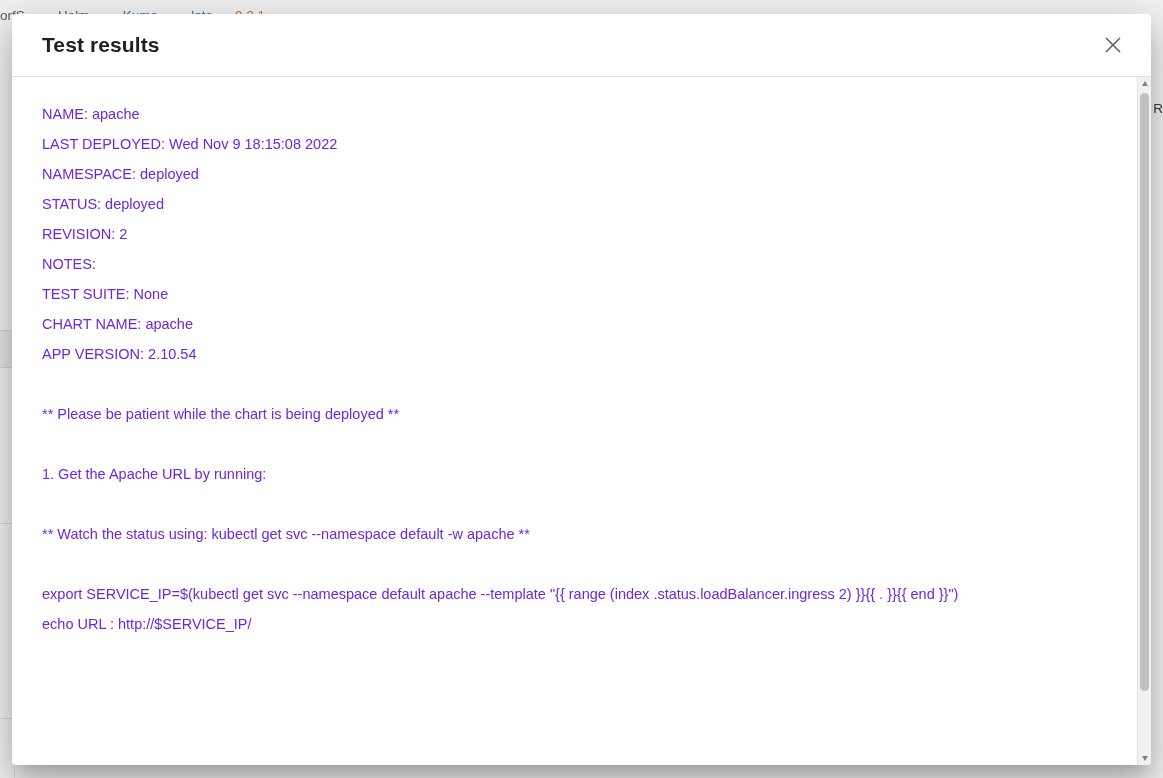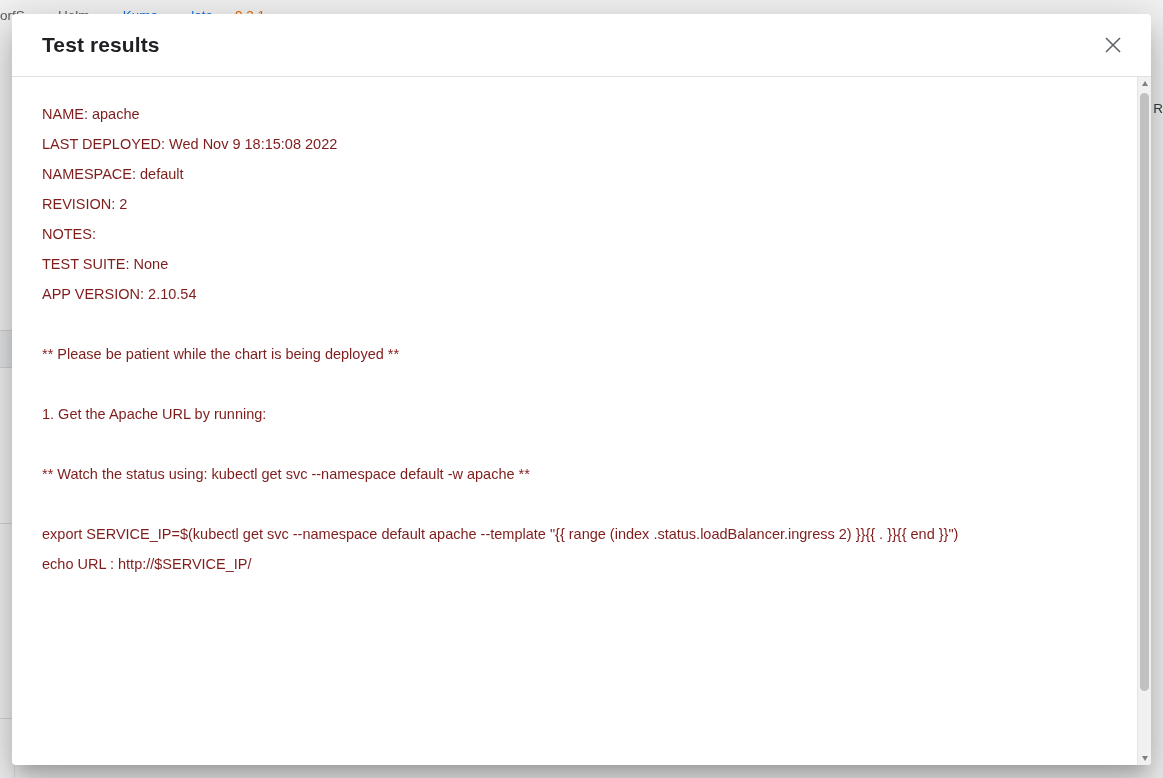--- a/index.html
+++ b/index.html
@@ -154,21 +154,21 @@
     position: absolute;
     inset: 0 13px 0 0;
     overflow: hidden;
     padding: 22px 0 0 30px;
     box-sizing: border-box;
   }
   .log-line {
     font-family: "Liberation Sans", sans-serif;
     font-size: 14.5px;
     line-height: 30px;
-    color: #7f1d1d;
+    color: #6d28d9;
     white-space: pre;
   }
   .log-line.blank { color: transparent; }
 
   
   #scrollbar {
     position: absolute;
     top: 0;
     right: 0;
     bottom: 0;
@@ -238,24 +238,26 @@
           <line x1="18" y1="4" x2="4" y2="18" stroke="#5f6368" stroke-width="1.6"></line>
         </svg>
       </span>
     </button>
   </div>
 
   <div id="modal-body">
     <div id="log-scroll">
       <div class="log-line">NAME: apache</div>
       <div class="log-line">LAST DEPLOYED: Wed Nov 9 18:15:08 2022</div>
-      <div class="log-line">NAMESPACE: default</div>
+      <div class="log-line">NAMESPACE: deployed</div>
+      <div class="log-line">STATUS: deployed</div>
       <div class="log-line">REVISION: 2</div>
       <div class="log-line">NOTES:</div>
       <div class="log-line">TEST SUITE: None</div>
+      <div class="log-line">CHART NAME: apache</div>
       <div class="log-line">APP VERSION: 2.10.54</div>
       <div class="log-line blank">&nbsp;</div>
       <div class="log-line">** Please be patient while the chart is being deployed **</div>
       <div class="log-line blank">&nbsp;</div>
       <div class="log-line">1. Get the Apache URL by running:</div>
       <div class="log-line blank">&nbsp;</div>
       <div class="log-line">** Watch the status using: kubectl get svc --namespace default -w apache **</div>
       <div class="log-line blank">&nbsp;</div>
       <div class="log-line">export SERVICE_IP=$(kubectl get svc --namespace default apache --template "{{ range (index .status.loadBalancer.ingress 2) }}{{ . }}{{ end }}")</div>
       <div class="log-line">echo URL : http://$SERVICE_IP/</div>

